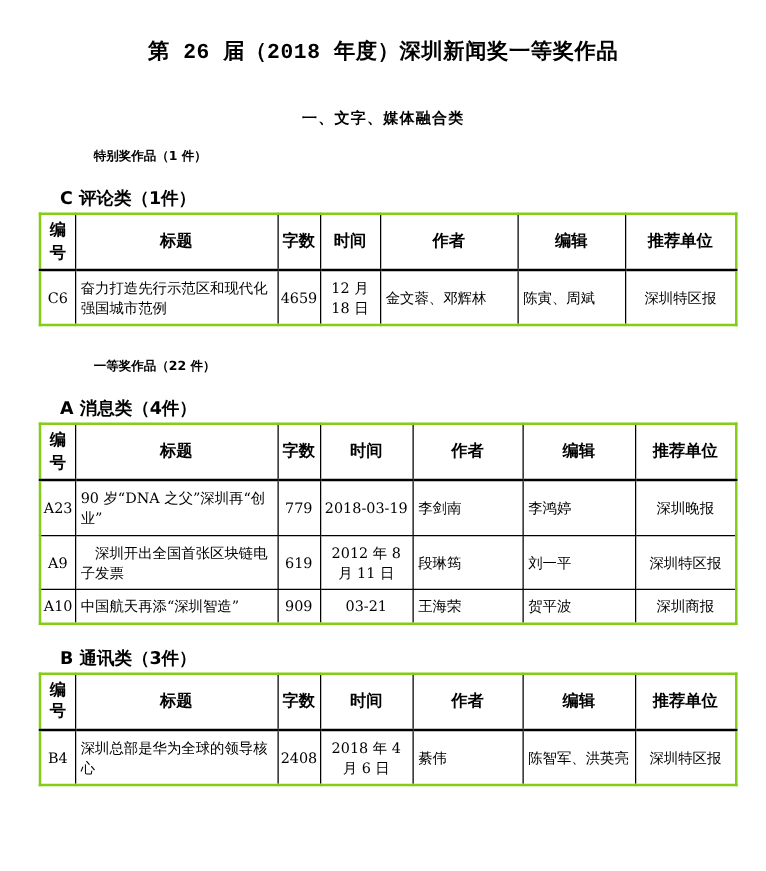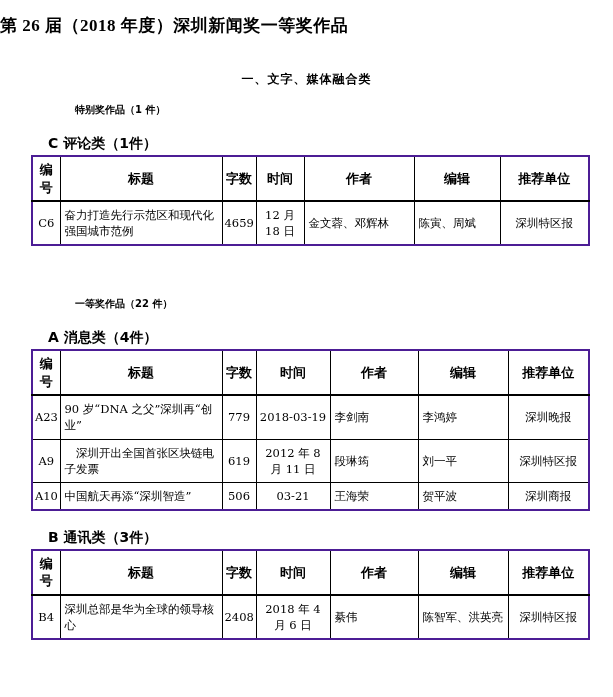--- a/index.html
+++ b/index.html
@@ -10,53 +10,54 @@
   }
   .doc {
     width: 613px;
     min-height: 697px;
     background: #ffffff;
     box-sizing: border-box;
     padding-top: 14px;
     overflow: hidden;
   }
   h1.page-title {
-    margin: 0;
-    font-family: Liberation Serif, serif;
+    margin: 15px;
+    text-align: center;
+    font-family: Liberation Mono, monospace;
     font-weight: 700;
     font-size: 17px;
     letter-spacing: 0.5px;
   }
   h2.section-title {
     margin: 34px 0 0 0;
     text-align: center;
     font-family: "DejaVu Sans", sans-serif;
     font-weight: 700;
     font-size: 12px;
     letter-spacing: 1px;
   }
   h3.sub-heading {
     margin: 15px 0 0 75px;
     font-family: "DejaVu Sans", sans-serif;
     font-weight: 700;
     font-size: 10px;
   }
-  h3.sub-heading.gap-large { margin-top: 51px; }
+  h3.sub-heading.gap-large { margin-top: 25px; }
   h4.table-heading {
     margin: 18px 0 2px 48px;
     font-family: "DejaVu Sans", sans-serif;
     font-weight: 700;
     font-size: 14px;
   }
   table.tbl {
     border-collapse: collapse;
     table-layout: fixed;
     width: 557px;
     margin-left: 31px;
-    border: 2px solid #4c1d95;
+    border: 2px solid #84cc16;
   }
   .tbl th, .tbl td {
     border: 1px solid #000;
     vertical-align: middle;
     overflow: hidden;
   }
   .tbl thead th {
     font-family: "DejaVu Sans", sans-serif;
     font-weight: 700;
     font-size: 13px;
@@ -173,21 +174,21 @@
           <td class="cell-words">619</td>
           <td class="cell-date">2012 年 8
 月 11 日</td>
           <td class="cell-author">段琳筠</td>
           <td class="cell-editor">刘一平</td>
           <td class="cell-unit">深圳特区报</td>
         </tr>
         <tr>
           <td class="cell-no">A10</td>
           <td class="cell-title">中国航天再添“深圳智造”</td>
-          <td class="cell-words">506</td>
+          <td class="cell-words">909</td>
           <td class="cell-date">03-21</td>
           <td class="cell-author">王海荣</td>
           <td class="cell-editor">贺平波</td>
           <td class="cell-unit">深圳商报</td>
         </tr>
       </tbody>
     </table>
 
   <h4 class="table-heading">B 通讯类（3件）</h4>
   <table class="tbl tbl-ab">

